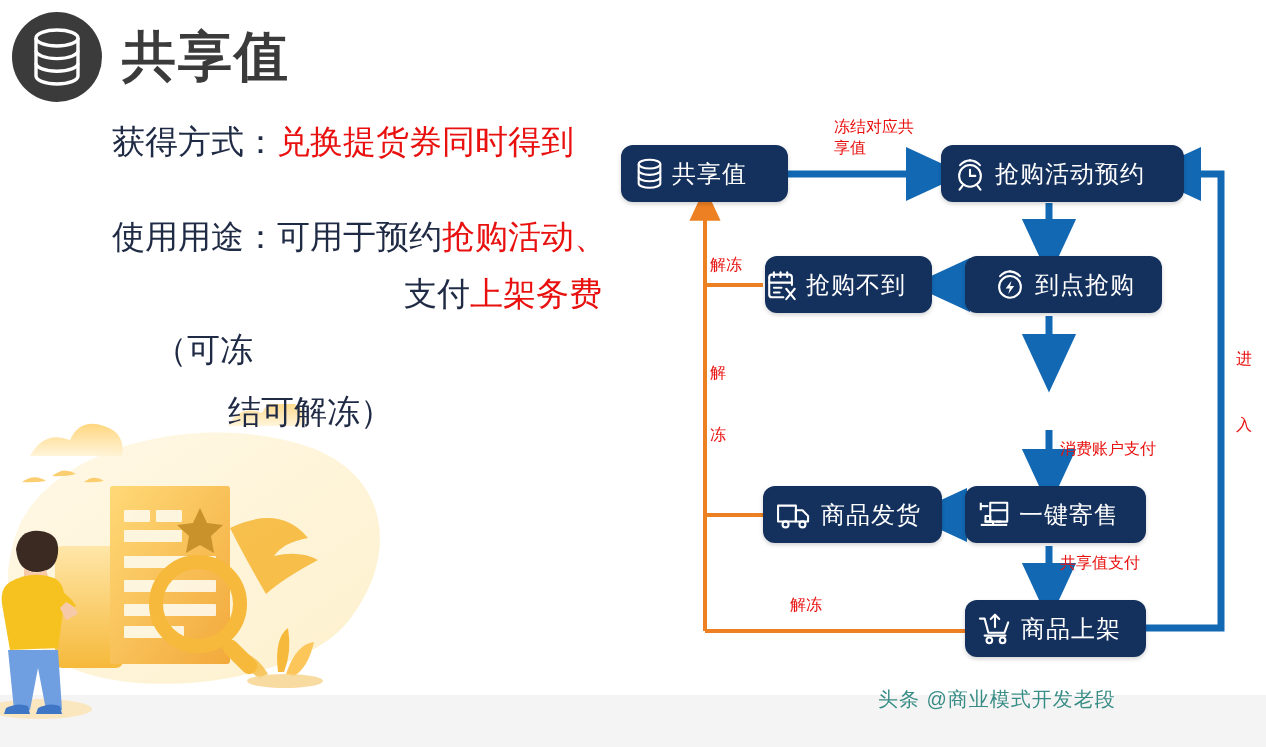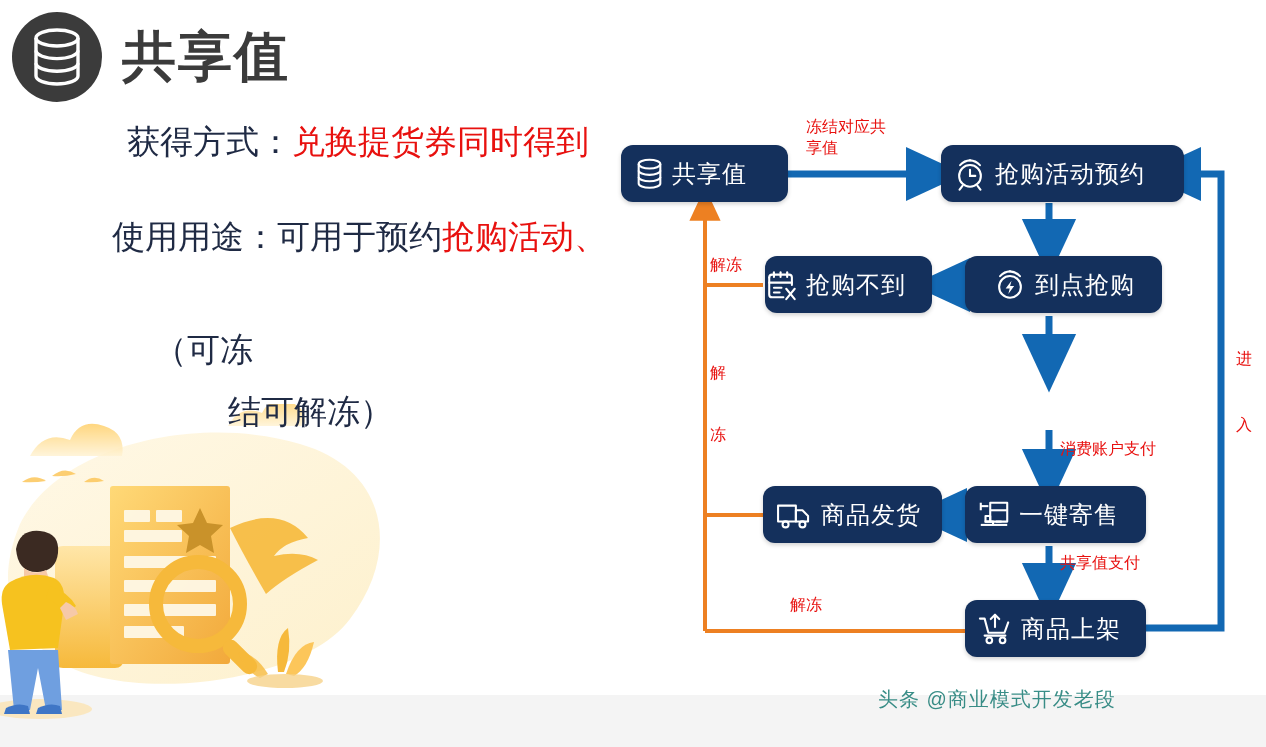--- a/index.html
+++ b/index.html
@@ -16,21 +16,21 @@
 
   
   .hdr-icon{position:absolute;left:12px;top:12px;width:90px;height:90px;border-radius:50%;
     background:#3b3b3b;display:flex;align-items:center;justify-content:center;}
   .hdr-title{position:absolute;left:122px;top:19px;font-size:54px;font-weight:bold;color:#3b3b3b;
     letter-spacing:2px;line-height:74px;}
 
   
   .ltext{position:absolute;color:#1f2a44;font-size:33px;line-height:44px;white-space:nowrap;}
   .ltext .red{color:#e8110f;}
-  .l1{left:112px;top:120px;margin-left:15px;}
+  .l1{left:112px;top:120px;}
   .l2{left:112px;top:215px;}
   .l3{left:404px;top:272px;}
   .l4{left:118px;top:328px;margin-left:36px;}
   .l5{left:228px;top:390px;}
 
   
   .node{position:absolute;background:#14305c;border-radius:12px;display:flex;align-items:center;
     color:#ffffff;font-size:24px;white-space:nowrap;box-shadow:0 2px 4px rgba(0,0,0,.18);}
   .node .ico{flex:0 0 auto;display:flex;align-items:center;justify-content:center;}
   .node .lbl{margin-left:8px;letter-spacing:1px;}
@@ -129,20 +129,23 @@
     </svg>
   </div>
   <div class="hdr-title">共享值</div>
 
   <div class="ltext l1">
     <span>获得方式：</span><span class="red">兑换提货券同时得到</span>
   </div>
   <div class="ltext l2">
     <span>使用用途：</span><span>可用于预约</span><span class="red">抢购活动、</span>
   </div>
+  <div class="ltext l3">
+    <span>支付</span><span class="red">上架务费</span>
+  </div>
   <div class="ltext l4">（可冻</div>
   <div class="ltext l5">结可解冻）</div>
 
   <svg class="edges" width="1266" height="747" viewBox="0 0 1266 747">
     <defs>
       <marker id="bArrow" markerWidth="9" markerHeight="9" refX="4.2" refY="4.5" orient="auto">
         <path d="M0,0.6 L8.4,4.5 L0,8.4 z" fill="#1268b3"></path>
       </marker>
       <marker id="oArrow" markerWidth="9" markerHeight="9" refX="4.2" refY="4.5" orient="auto">
         <path d="M0,0.6 L8.4,4.5 L0,8.4 z" fill="#ed8022"></path>
@@ -171,21 +174,21 @@
       <path d="M705 631 V204" marker-end="url(#oArrow)"></path>
 
       <line x1="763" y1="285" x2="705" y2="285"></line>
 
       <line x1="763" y1="515" x2="705" y2="515"></line>
 
       <line x1="966" y1="631" x2="705" y2="631"></line>
     </g>
   </svg>
 
-  <div class="elabel" style="left:806px;top:116px;">冻结对应共
+  <div class="elabel" style="left:834px;top:116px;">冻结对应共
 享值</div>
   <div class="elabel" style="left:710px;top:254px;">解冻</div>
   <div class="elabel" style="left:710px;top:362px;">解</div>
   <div class="elabel" style="left:710px;top:424px;">冻</div>
   <div class="elabel" style="left:790px;top:594px;">解冻</div>
   <div class="elabel" style="left:1060px;top:438px;">消费账户支付</div>
   <div class="elabel" style="left:1060px;top:552px;">共享值支付</div>
   <div class="elabel" style="left:1236px;top:348px;">进</div>
   <div class="elabel" style="left:1236px;top:414px;">入</div>
 

